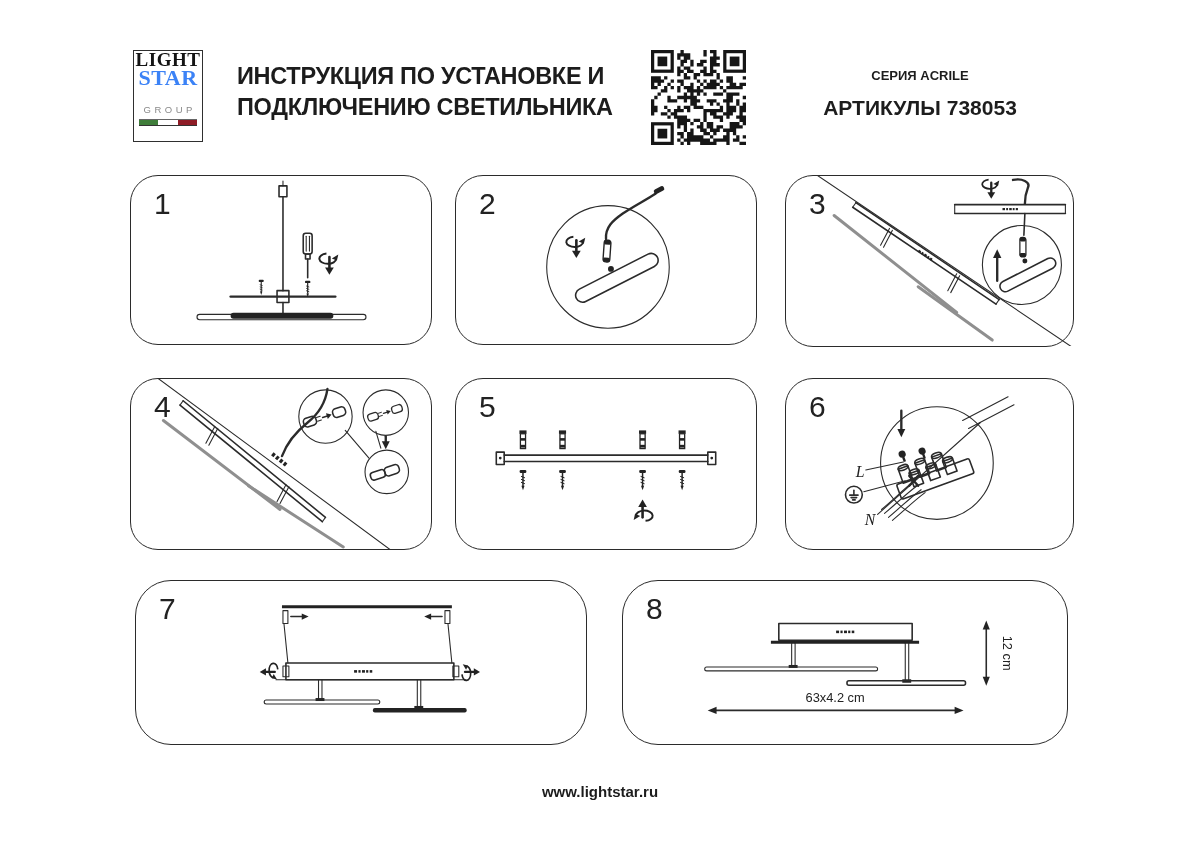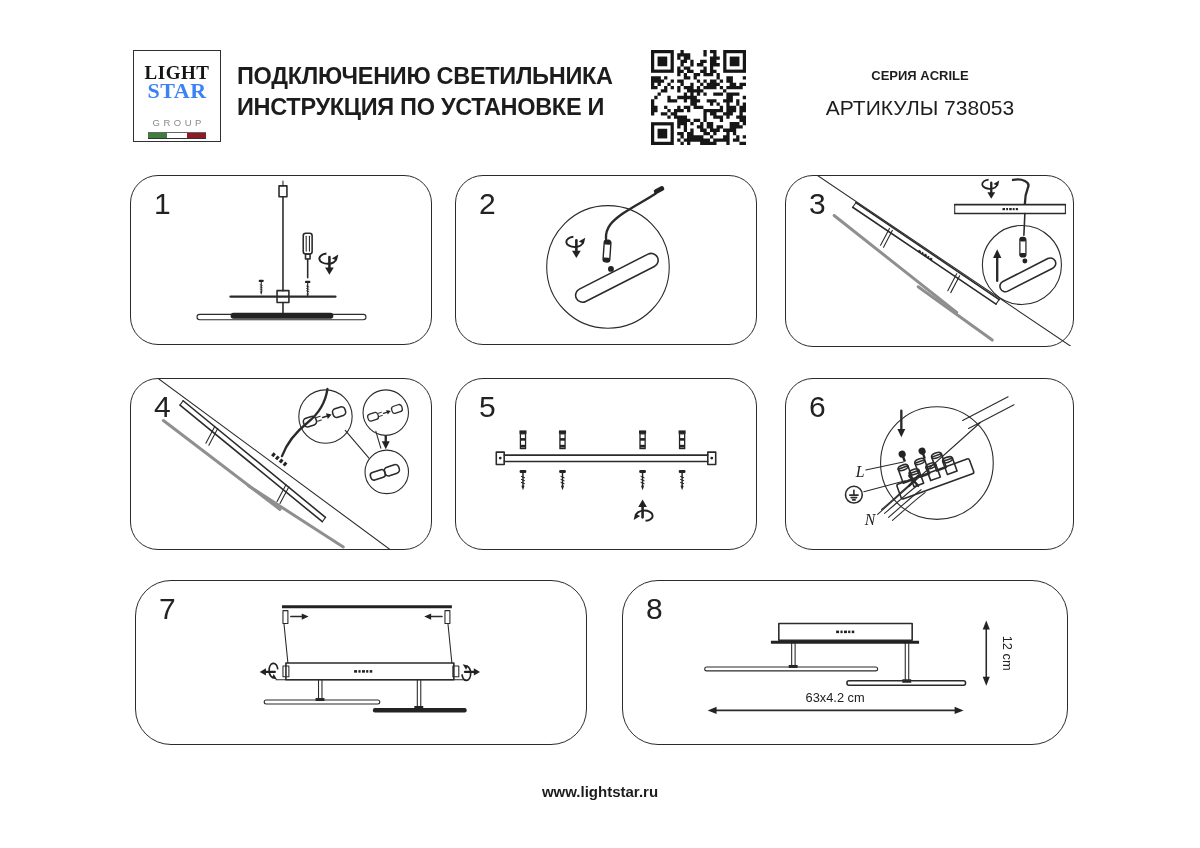--- a/index.html
+++ b/index.html
@@ -1,33 +1,33 @@
 <!DOCTYPE html>
 <html><head>
 <meta charset="utf-8">
 <style>
   html,body{margin:0;padding:0;background:#e8e8e8;}
   .page{position:relative;width:1200px;height:848px;background:#ffffff;margin:0 auto;
         font-family:"Liberation Sans",sans-serif;color:#1d1d1d;overflow:hidden;}
 
   
-  .logo{position:absolute;left:133px;top:50px;width:88px;height:92px;border:1.8px solid #2f2f2f;
-        text-align:center;box-sizing:border-box;padding-top:13px;background:#fff;}
+  .logo{position:absolute;left:133px;top:50px;width:70px;height:92px;border:1.8px solid #2f2f2f;
+        text-align:center;box-sizing:border-box;background:#fff;}
   .logo-l1{font-family:"Liberation Serif",serif;font-weight:bold;font-size:19px;line-height:17px;letter-spacing:.5px;color:#141414;}
   .logo-l2{font-family:"Liberation Serif",serif;font-weight:bold;font-size:22px;line-height:20px;letter-spacing:.5px;color:#3b82f6;}
   .logo-l3{font-size:9.5px;letter-spacing:3.5px;text-indent:3.5px;color:#8a8a8a;margin-top:16px;}
   .flag{display:flex;height:5px;width:58px;margin:4px auto 0;border-top:1px solid #666;border-bottom:1.5px solid #333;}
   .fg{flex:1;background:#3f7d3a;} .fw{flex:1;background:#ffffff;} .fr{flex:1;background:#8e1c26;}
 
   .title{position:absolute;left:237px;top:61px;font-size:23.5px;font-weight:bold;line-height:31px;letter-spacing:-.3px;color:#1c1c1c;}
   .qr{position:absolute;left:650px;top:50px;width:97px;height:95px;}
   .qr svg{width:100%;height:100%;}
   .series-wrap{position:absolute;left:790px;top:68px;width:260px;text-align:center;}
   .series{font-size:13px;font-weight:bold;}
-  .articles{font-size:21px;font-weight:normal;margin-top:13px;}
+  .articles{font-size:21px;font-weight:bold;margin-top:13px;}
 
   
   .panel{position:absolute;border:1.7px solid #2b2b2b;border-radius:28px;box-sizing:border-box;background:#fff;}
   .p1{left:130px;top:175px;width:302px;height:170px;}
   .p2{left:455px;top:175px;width:302px;height:170px;}
   .p3{left:785px;top:175px;width:289px;height:172px;}
   .p4{left:130px;top:378px;width:302px;height:172px;}
   .p5{left:455px;top:378px;width:302px;height:172px;}
   .p6{left:785px;top:378px;width:289px;height:172px;}
   .p7{left:135px;top:580px;width:452px;height:165px;border-radius:36px;}
@@ -101,22 +101,22 @@
       <div class="logo-l2">STAR</div>
       <div class="logo-l3">GROUP</div>
       <div class="flag">
         <span class="fg"></span>
           <span class="fw"></span>
           <span class="fr"></span>
       </div>
     </div>
 
     <div class="title">
+      <div>ИНСТРУКЦИЯ ПО УСТАНОВКЕ И</div>
       <div>ПОДКЛЮЧЕНИЮ СВЕТИЛЬНИКА</div>
-      <div>ИНСТРУКЦИЯ ПО УСТАНОВКЕ И</div>
     </div>
 
     <div class="qr">
       <svg viewBox="0 0 100 100">
         <path id="qr-modules" fill="#161616" d="M31.03 0.00h3.45v3.45h-3.45zM55.17 0.00h3.45v3.45h-3.45zM62.07 0.00h3.45v3.45h-3.45zM65.52 0.00h3.45v3.45h-3.45zM27.59 3.45h3.45v3.45h-3.45zM31.03 3.45h3.45v3.45h-3.45zM34.48 3.45h3.45v3.45h-3.45zM37.93 3.45h3.45v3.45h-3.45zM55.17 3.45h3.45v3.45h-3.45zM65.52 3.45h3.45v3.45h-3.45zM27.59 6.90h3.45v3.45h-3.45zM34.48 6.90h3.45v3.45h-3.45zM37.93 6.90h3.45v3.45h-3.45zM62.07 6.90h3.45v3.45h-3.45zM65.52 6.90h3.45v3.45h-3.45zM68.97 6.90h3.45v3.45h-3.45zM31.03 10.34h3.45v3.45h-3.45zM34.48 10.34h3.45v3.45h-3.45zM41.38 10.34h3.45v3.45h-3.45zM51.72 10.34h3.45v3.45h-3.45zM55.17 10.34h3.45v3.45h-3.45zM62.07 10.34h3.45v3.45h-3.45zM65.52 10.34h3.45v3.45h-3.45zM31.03 13.79h3.45v3.45h-3.45zM41.38 13.79h3.45v3.45h-3.45zM48.28 13.79h3.45v3.45h-3.45zM51.72 13.79h3.45v3.45h-3.45zM62.07 13.79h3.45v3.45h-3.45zM65.52 13.79h3.45v3.45h-3.45zM68.97 13.79h3.45v3.45h-3.45zM27.59 17.24h3.45v3.45h-3.45zM34.48 17.24h3.45v3.45h-3.45zM37.93 17.24h3.45v3.45h-3.45zM55.17 17.24h3.45v3.45h-3.45zM62.07 17.24h3.45v3.45h-3.45zM27.59 20.69h3.45v3.45h-3.45zM31.03 20.69h3.45v3.45h-3.45zM37.93 20.69h3.45v3.45h-3.45zM41.38 20.69h3.45v3.45h-3.45zM51.72 20.69h3.45v3.45h-3.45zM55.17 20.69h3.45v3.45h-3.45zM62.07 20.69h3.45v3.45h-3.45zM65.52 20.69h3.45v3.45h-3.45zM27.59 24.14h3.45v3.45h-3.45zM34.48 24.14h3.45v3.45h-3.45zM44.83 24.14h3.45v3.45h-3.45zM48.28 24.14h3.45v3.45h-3.45zM55.17 24.14h3.45v3.45h-3.45zM58.62 24.14h3.45v3.45h-3.45zM62.07 24.14h3.45v3.45h-3.45zM68.97 24.14h3.45v3.45h-3.45zM0.00 27.59h3.45v3.45h-3.45zM3.45 27.59h3.45v3.45h-3.45zM6.90 27.59h3.45v3.45h-3.45zM13.79 27.59h3.45v3.45h-3.45zM34.48 27.59h3.45v3.45h-3.45zM37.93 27.59h3.45v3.45h-3.45zM44.83 27.59h3.45v3.45h-3.45zM68.97 27.59h3.45v3.45h-3.45zM79.31 27.59h3.45v3.45h-3.45zM82.76 27.59h3.45v3.45h-3.45zM96.55 27.59h3.45v3.45h-3.45zM0.00 31.03h3.45v3.45h-3.45zM3.45 31.03h3.45v3.45h-3.45zM6.90 31.03h3.45v3.45h-3.45zM10.34 31.03h3.45v3.45h-3.45zM20.69 31.03h3.45v3.45h-3.45zM27.59 31.03h3.45v3.45h-3.45zM31.03 31.03h3.45v3.45h-3.45zM48.28 31.03h3.45v3.45h-3.45zM55.17 31.03h3.45v3.45h-3.45zM62.07 31.03h3.45v3.45h-3.45zM65.52 31.03h3.45v3.45h-3.45zM72.41 31.03h3.45v3.45h-3.45zM79.31 31.03h3.45v3.45h-3.45zM82.76 31.03h3.45v3.45h-3.45zM0.00 34.48h3.45v3.45h-3.45zM6.90 34.48h3.45v3.45h-3.45zM17.24 34.48h3.45v3.45h-3.45zM31.03 34.48h3.45v3.45h-3.45zM41.38 34.48h3.45v3.45h-3.45zM51.72 34.48h3.45v3.45h-3.45zM58.62 34.48h3.45v3.45h-3.45zM62.07 34.48h3.45v3.45h-3.45zM65.52 34.48h3.45v3.45h-3.45zM68.97 34.48h3.45v3.45h-3.45zM82.76 34.48h3.45v3.45h-3.45zM86.21 34.48h3.45v3.45h-3.45zM93.10 34.48h3.45v3.45h-3.45zM96.55 34.48h3.45v3.45h-3.45zM0.00 37.93h3.45v3.45h-3.45zM3.45 37.93h3.45v3.45h-3.45zM13.79 37.93h3.45v3.45h-3.45zM20.69 37.93h3.45v3.45h-3.45zM27.59 37.93h3.45v3.45h-3.45zM34.48 37.93h3.45v3.45h-3.45zM37.93 37.93h3.45v3.45h-3.45zM41.38 37.93h3.45v3.45h-3.45zM48.28 37.93h3.45v3.45h-3.45zM55.17 37.93h3.45v3.45h-3.45zM58.62 37.93h3.45v3.45h-3.45zM62.07 37.93h3.45v3.45h-3.45zM65.52 37.93h3.45v3.45h-3.45zM72.41 37.93h3.45v3.45h-3.45zM79.31 37.93h3.45v3.45h-3.45zM82.76 37.93h3.45v3.45h-3.45zM86.21 37.93h3.45v3.45h-3.45zM89.66 37.93h3.45v3.45h-3.45zM93.10 37.93h3.45v3.45h-3.45zM10.34 41.38h3.45v3.45h-3.45zM13.79 41.38h3.45v3.45h-3.45zM27.59 41.38h3.45v3.45h-3.45zM37.93 41.38h3.45v3.45h-3.45zM41.38 41.38h3.45v3.45h-3.45zM44.83 41.38h3.45v3.45h-3.45zM48.28 41.38h3.45v3.45h-3.45zM51.72 41.38h3.45v3.45h-3.45zM75.86 41.38h3.45v3.45h-3.45zM6.90 44.83h3.45v3.45h-3.45zM34.48 44.83h3.45v3.45h-3.45zM41.38 44.83h3.45v3.45h-3.45zM48.28 44.83h3.45v3.45h-3.45zM55.17 44.83h3.45v3.45h-3.45zM65.52 44.83h3.45v3.45h-3.45zM68.97 44.83h3.45v3.45h-3.45zM72.41 44.83h3.45v3.45h-3.45zM79.31 44.83h3.45v3.45h-3.45zM82.76 44.83h3.45v3.45h-3.45zM86.21 44.83h3.45v3.45h-3.45zM89.66 44.83h3.45v3.45h-3.45zM3.45 48.28h3.45v3.45h-3.45zM17.24 48.28h3.45v3.45h-3.45zM27.59 48.28h3.45v3.45h-3.45zM31.03 48.28h3.45v3.45h-3.45zM34.48 48.28h3.45v3.45h-3.45zM37.93 48.28h3.45v3.45h-3.45zM41.38 48.28h3.45v3.45h-3.45zM44.83 48.28h3.45v3.45h-3.45zM79.31 48.28h3.45v3.45h-3.45zM82.76 48.28h3.45v3.45h-3.45zM96.55 48.28h3.45v3.45h-3.45zM0.00 51.72h3.45v3.45h-3.45zM17.24 51.72h3.45v3.45h-3.45zM20.69 51.72h3.45v3.45h-3.45zM24.14 51.72h3.45v3.45h-3.45zM34.48 51.72h3.45v3.45h-3.45zM41.38 51.72h3.45v3.45h-3.45zM44.83 51.72h3.45v3.45h-3.45zM48.28 51.72h3.45v3.45h-3.45zM58.62 51.72h3.45v3.45h-3.45zM62.07 51.72h3.45v3.45h-3.45zM65.52 51.72h3.45v3.45h-3.45zM75.86 51.72h3.45v3.45h-3.45zM79.31 51.72h3.45v3.45h-3.45zM82.76 51.72h3.45v3.45h-3.45zM89.66 51.72h3.45v3.45h-3.45zM0.00 55.17h3.45v3.45h-3.45zM41.38 55.17h3.45v3.45h-3.45zM44.83 55.17h3.45v3.45h-3.45zM62.07 55.17h3.45v3.45h-3.45zM68.97 55.17h3.45v3.45h-3.45zM79.31 55.17h3.45v3.45h-3.45zM89.66 55.17h3.45v3.45h-3.45zM96.55 55.17h3.45v3.45h-3.45zM0.00 58.62h3.45v3.45h-3.45zM3.45 58.62h3.45v3.45h-3.45zM13.79 58.62h3.45v3.45h-3.45zM27.59 58.62h3.45v3.45h-3.45zM34.48 58.62h3.45v3.45h-3.45zM37.93 58.62h3.45v3.45h-3.45zM44.83 58.62h3.45v3.45h-3.45zM48.28 58.62h3.45v3.45h-3.45zM51.72 58.62h3.45v3.45h-3.45zM72.41 58.62h3.45v3.45h-3.45zM79.31 58.62h3.45v3.45h-3.45zM82.76 58.62h3.45v3.45h-3.45zM86.21 58.62h3.45v3.45h-3.45zM93.10 58.62h3.45v3.45h-3.45zM96.55 58.62h3.45v3.45h-3.45zM0.00 62.07h3.45v3.45h-3.45zM3.45 62.07h3.45v3.45h-3.45zM17.24 62.07h3.45v3.45h-3.45zM24.14 62.07h3.45v3.45h-3.45zM27.59 62.07h3.45v3.45h-3.45zM31.03 62.07h3.45v3.45h-3.45zM37.93 62.07h3.45v3.45h-3.45zM55.17 62.07h3.45v3.45h-3.45zM58.62 62.07h3.45v3.45h-3.45zM62.07 62.07h3.45v3.45h-3.45zM65.52 62.07h3.45v3.45h-3.45zM68.97 62.07h3.45v3.45h-3.45zM72.41 62.07h3.45v3.45h-3.45zM79.31 62.07h3.45v3.45h-3.45zM82.76 62.07h3.45v3.45h-3.45zM86.21 62.07h3.45v3.45h-3.45zM93.10 62.07h3.45v3.45h-3.45zM96.55 62.07h3.45v3.45h-3.45zM0.00 65.52h3.45v3.45h-3.45zM10.34 65.52h3.45v3.45h-3.45zM13.79 65.52h3.45v3.45h-3.45zM20.69 65.52h3.45v3.45h-3.45zM24.14 65.52h3.45v3.45h-3.45zM55.17 65.52h3.45v3.45h-3.45zM62.07 65.52h3.45v3.45h-3.45zM65.52 65.52h3.45v3.45h-3.45zM75.86 65.52h3.45v3.45h-3.45zM79.31 65.52h3.45v3.45h-3.45zM82.76 65.52h3.45v3.45h-3.45zM93.10 65.52h3.45v3.45h-3.45zM17.24 68.97h3.45v3.45h-3.45zM24.14 68.97h3.45v3.45h-3.45zM27.59 68.97h3.45v3.45h-3.45zM31.03 68.97h3.45v3.45h-3.45zM34.48 68.97h3.45v3.45h-3.45zM55.17 68.97h3.45v3.45h-3.45zM65.52 68.97h3.45v3.45h-3.45zM68.97 68.97h3.45v3.45h-3.45zM72.41 68.97h3.45v3.45h-3.45zM79.31 68.97h3.45v3.45h-3.45zM89.66 68.97h3.45v3.45h-3.45zM93.10 68.97h3.45v3.45h-3.45zM96.55 68.97h3.45v3.45h-3.45zM27.59 72.41h3.45v3.45h-3.45zM31.03 72.41h3.45v3.45h-3.45zM34.48 72.41h3.45v3.45h-3.45zM37.93 72.41h3.45v3.45h-3.45zM44.83 72.41h3.45v3.45h-3.45zM48.28 72.41h3.45v3.45h-3.45zM55.17 72.41h3.45v3.45h-3.45zM72.41 72.41h3.45v3.45h-3.45zM93.10 72.41h3.45v3.45h-3.45zM96.55 72.41h3.45v3.45h-3.45zM27.59 75.86h3.45v3.45h-3.45zM31.03 75.86h3.45v3.45h-3.45zM34.48 75.86h3.45v3.45h-3.45zM41.38 75.86h3.45v3.45h-3.45zM51.72 75.86h3.45v3.45h-3.45zM58.62 75.86h3.45v3.45h-3.45zM62.07 75.86h3.45v3.45h-3.45zM82.76 75.86h3.45v3.45h-3.45zM86.21 75.86h3.45v3.45h-3.45zM89.66 75.86h3.45v3.45h-3.45zM96.55 75.86h3.45v3.45h-3.45zM27.59 79.31h3.45v3.45h-3.45zM34.48 79.31h3.45v3.45h-3.45zM48.28 79.31h3.45v3.45h-3.45zM51.72 79.31h3.45v3.45h-3.45zM58.62 79.31h3.45v3.45h-3.45zM62.07 79.31h3.45v3.45h-3.45zM68.97 79.31h3.45v3.45h-3.45zM72.41 79.31h3.45v3.45h-3.45zM82.76 79.31h3.45v3.45h-3.45zM86.21 79.31h3.45v3.45h-3.45zM89.66 79.31h3.45v3.45h-3.45zM93.10 79.31h3.45v3.45h-3.45zM34.48 82.76h3.45v3.45h-3.45zM41.38 82.76h3.45v3.45h-3.45zM51.72 82.76h3.45v3.45h-3.45zM55.17 82.76h3.45v3.45h-3.45zM62.07 82.76h3.45v3.45h-3.45zM65.52 82.76h3.45v3.45h-3.45zM68.97 82.76h3.45v3.45h-3.45zM75.86 82.76h3.45v3.45h-3.45zM79.31 82.76h3.45v3.45h-3.45zM82.76 82.76h3.45v3.45h-3.45zM86.21 82.76h3.45v3.45h-3.45zM27.59 86.21h3.45v3.45h-3.45zM31.03 86.21h3.45v3.45h-3.45zM37.93 86.21h3.45v3.45h-3.45zM41.38 86.21h3.45v3.45h-3.45zM55.17 86.21h3.45v3.45h-3.45zM58.62 86.21h3.45v3.45h-3.45zM65.52 86.21h3.45v3.45h-3.45zM79.31 86.21h3.45v3.45h-3.45zM86.21 86.21h3.45v3.45h-3.45zM31.03 89.66h3.45v3.45h-3.45zM37.93 89.66h3.45v3.45h-3.45zM41.38 89.66h3.45v3.45h-3.45zM44.83 89.66h3.45v3.45h-3.45zM48.28 89.66h3.45v3.45h-3.45zM51.72 89.66h3.45v3.45h-3.45zM62.07 89.66h3.45v3.45h-3.45zM75.86 89.66h3.45v3.45h-3.45zM79.31 89.66h3.45v3.45h-3.45zM89.66 89.66h3.45v3.45h-3.45zM96.55 89.66h3.45v3.45h-3.45zM27.59 93.10h3.45v3.45h-3.45zM34.48 93.10h3.45v3.45h-3.45zM37.93 93.10h3.45v3.45h-3.45zM41.38 93.10h3.45v3.45h-3.45zM44.83 93.10h3.45v3.45h-3.45zM48.28 93.10h3.45v3.45h-3.45zM51.72 93.10h3.45v3.45h-3.45zM55.17 93.10h3.45v3.45h-3.45zM58.62 93.10h3.45v3.45h-3.45zM65.52 93.10h3.45v3.45h-3.45zM68.97 93.10h3.45v3.45h-3.45zM72.41 93.10h3.45v3.45h-3.45zM75.86 93.10h3.45v3.45h-3.45zM79.31 93.10h3.45v3.45h-3.45zM86.21 93.10h3.45v3.45h-3.45zM89.66 93.10h3.45v3.45h-3.45zM31.03 96.55h3.45v3.45h-3.45zM37.93 96.55h3.45v3.45h-3.45zM51.72 96.55h3.45v3.45h-3.45zM55.17 96.55h3.45v3.45h-3.45zM58.62 96.55h3.45v3.45h-3.45zM62.07 96.55h3.45v3.45h-3.45zM65.52 96.55h3.45v3.45h-3.45zM79.31 96.55h3.45v3.45h-3.45zM93.10 96.55h3.45v3.45h-3.45zM96.55 96.55h3.45v3.45h-3.45z"></path>
         <g>
           <rect x="0" y="0" width="24" height="24" fill="#161616"></rect>
             <rect x="3.4" y="3.4" width="17.2" height="17.2" fill="#fff"></rect>
             <rect x="6.9" y="6.9" width="10.2" height="10.2" fill="#161616"></rect>
           <rect x="76" y="0" width="24" height="24" fill="#161616"></rect>

